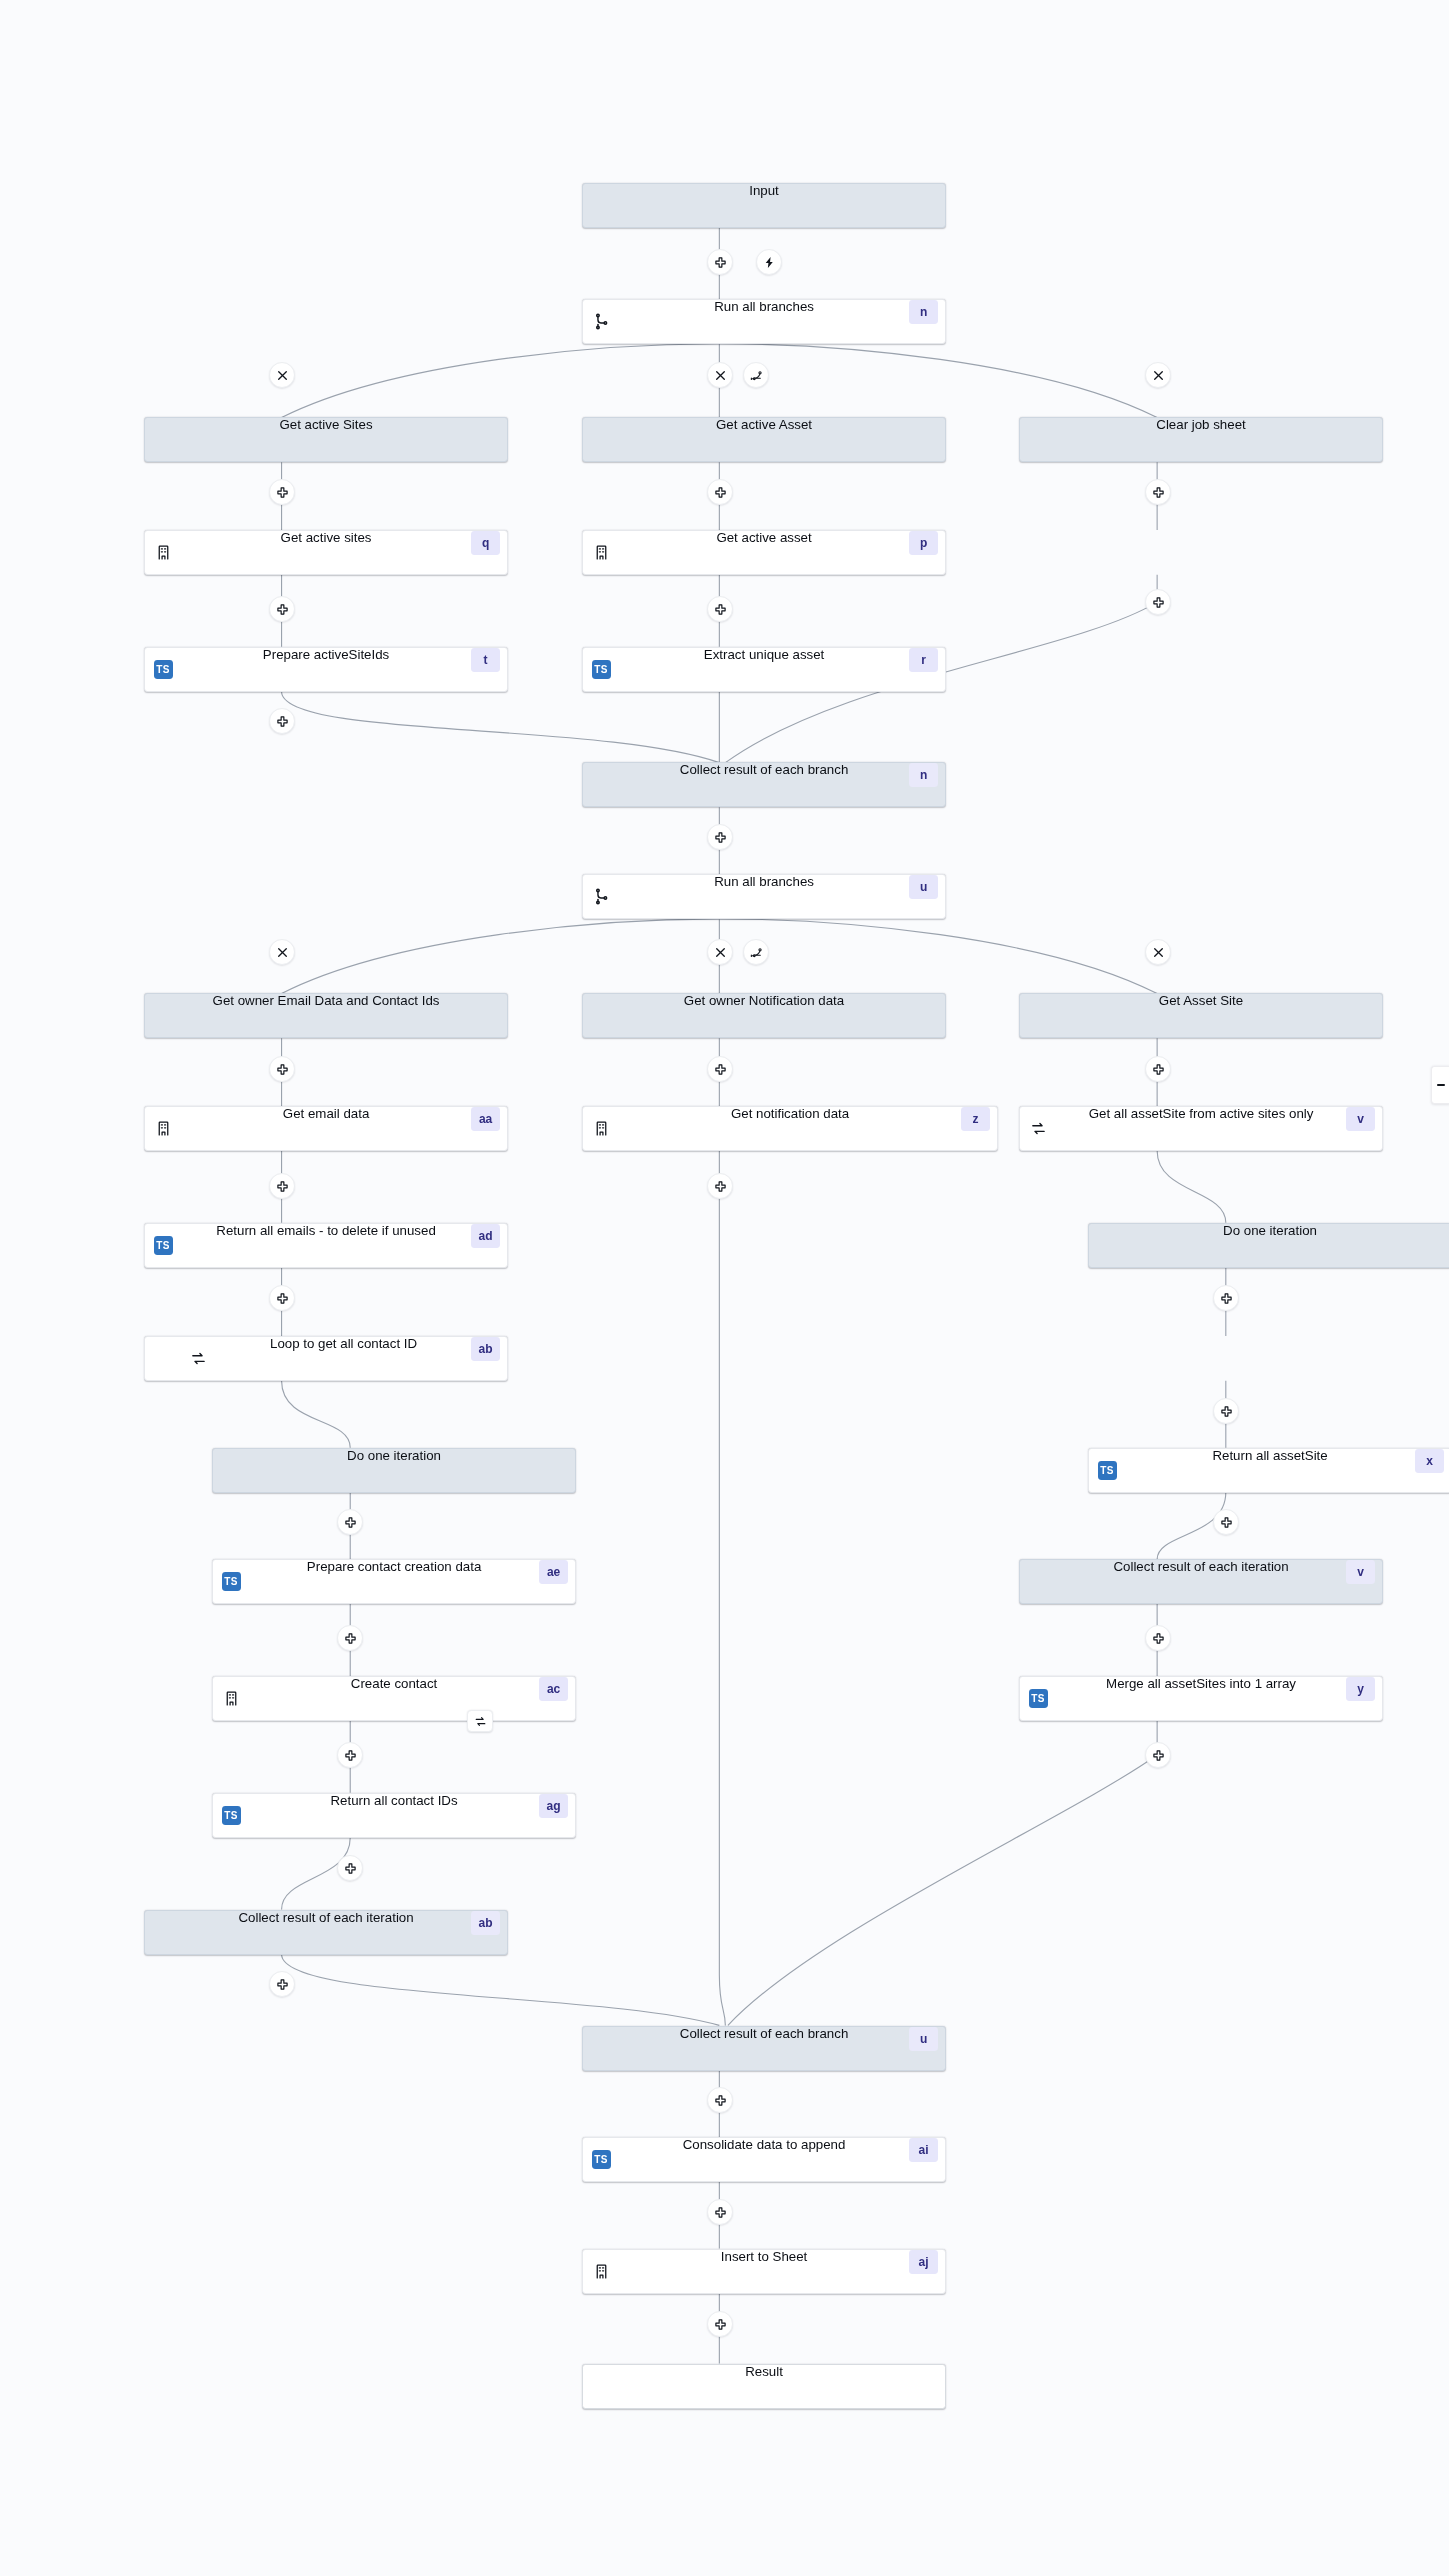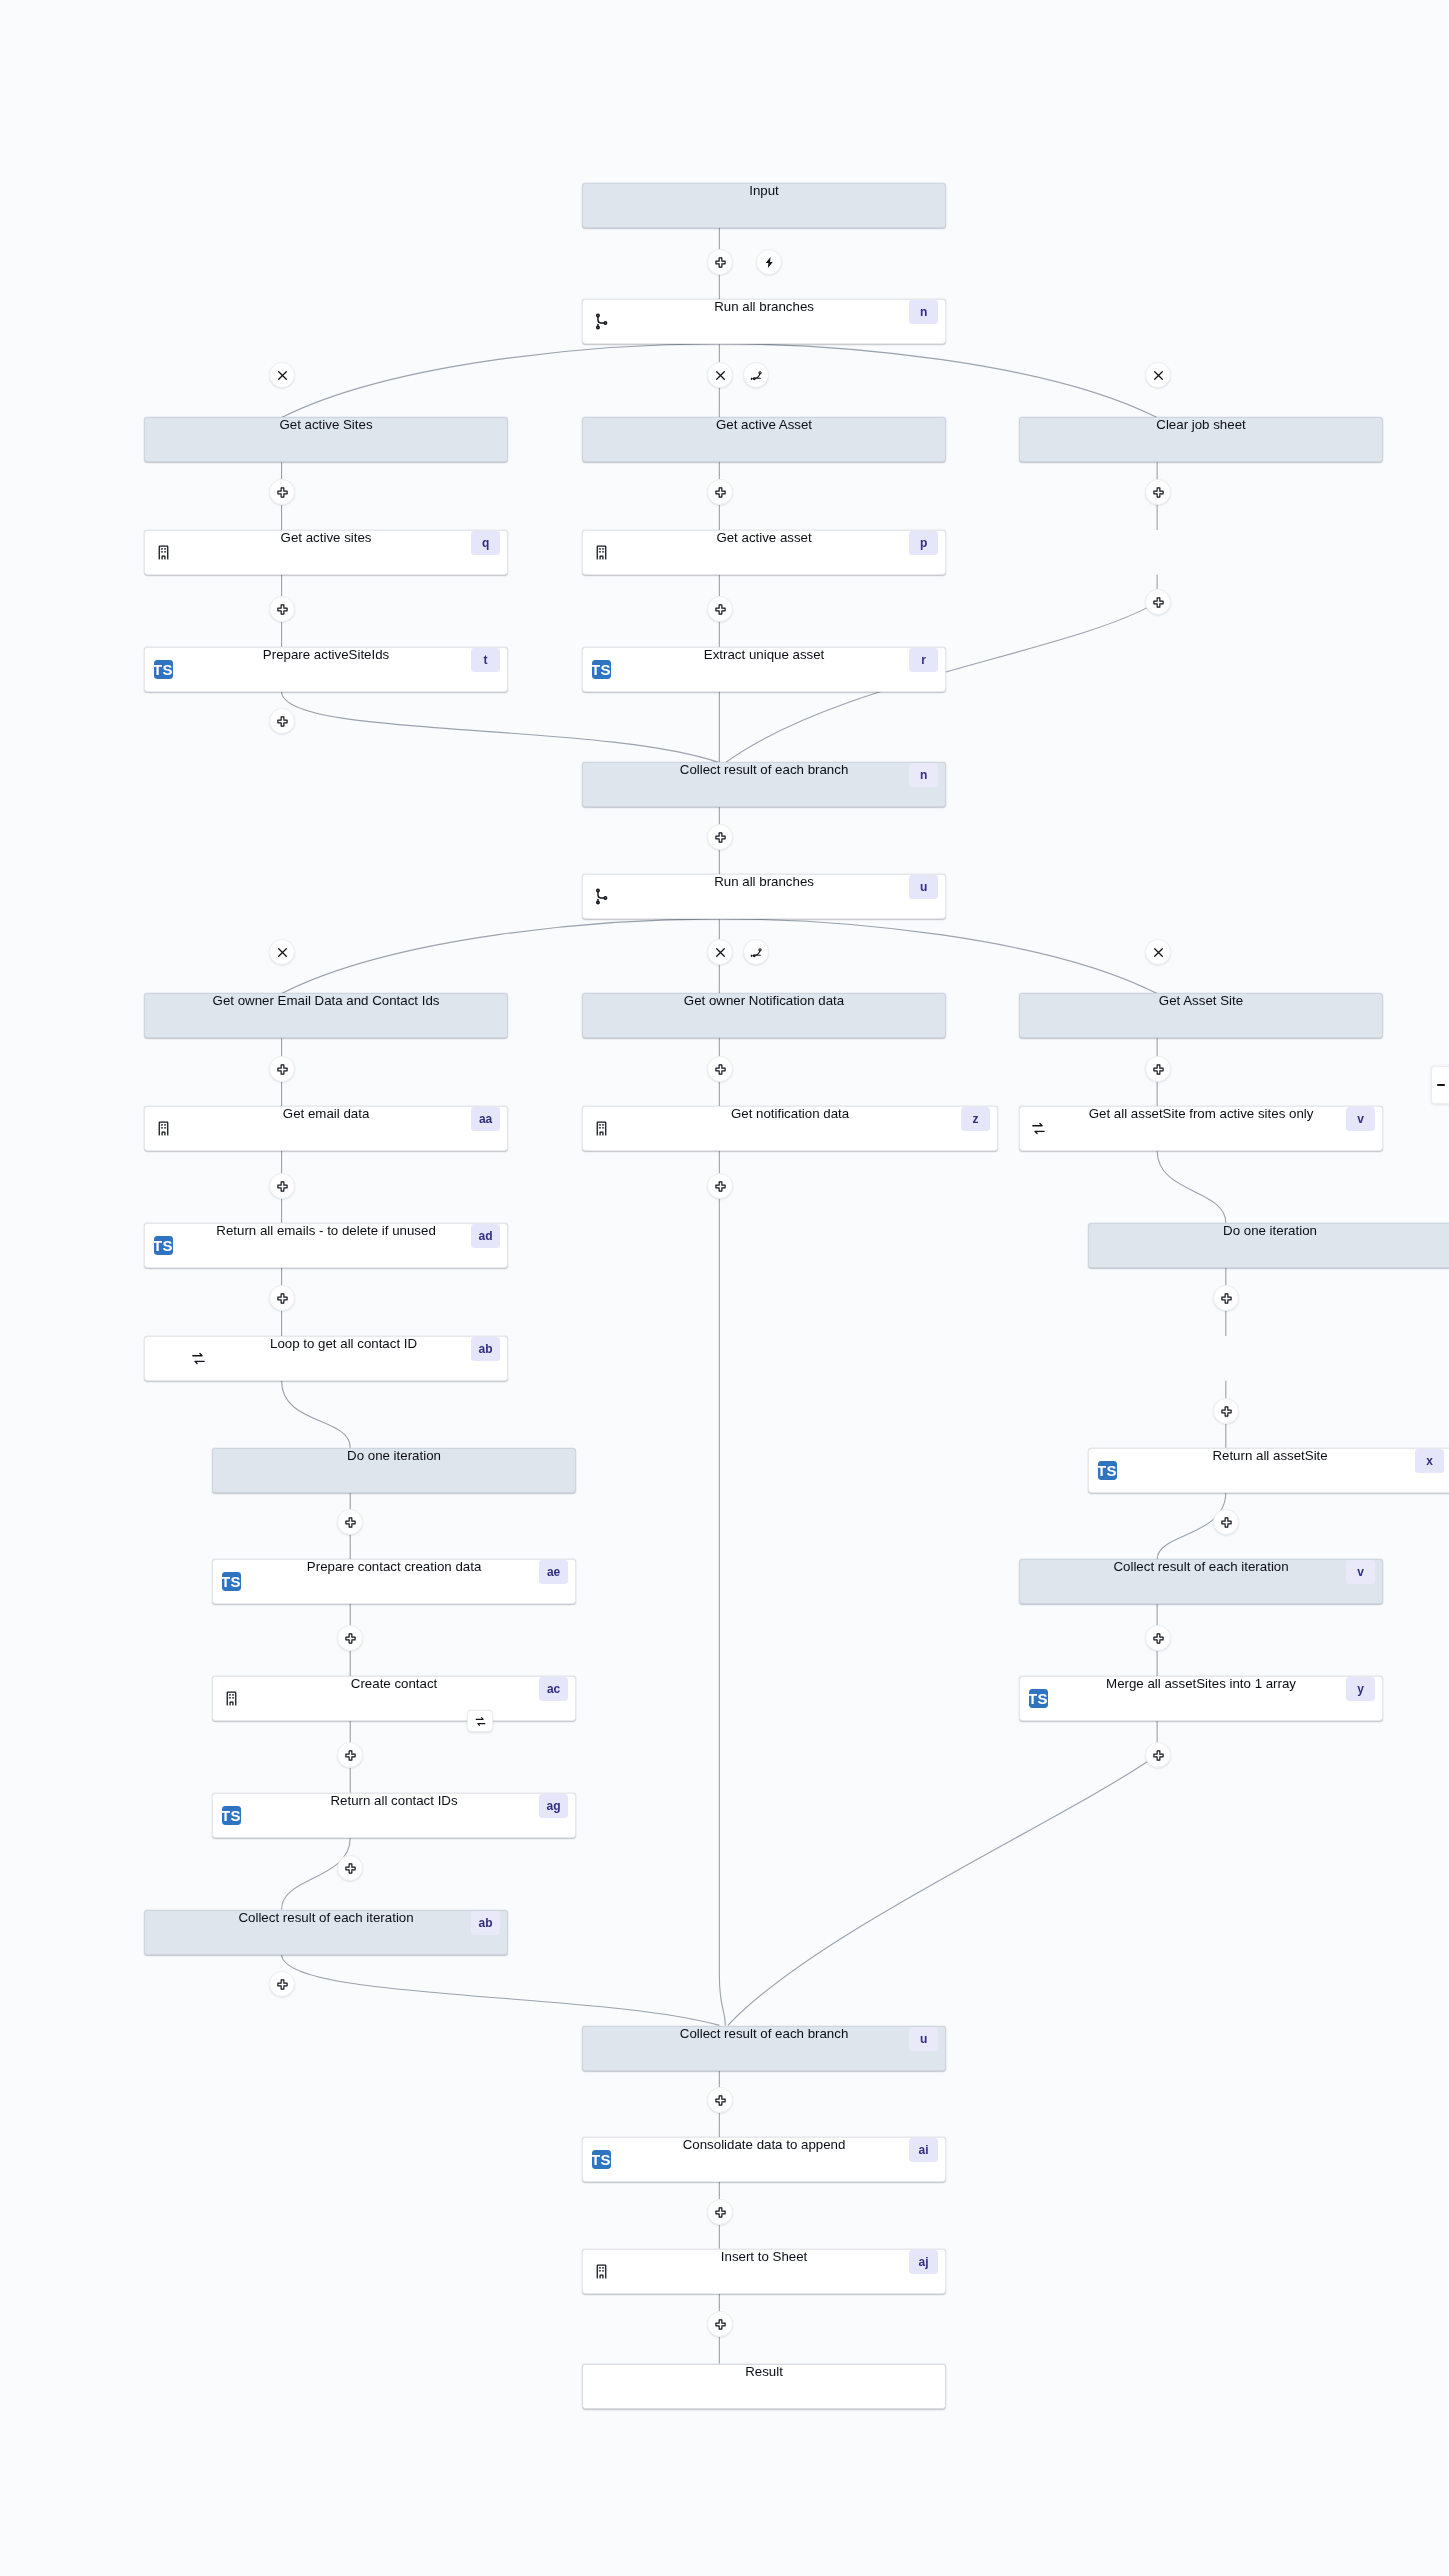--- a/index.html
+++ b/index.html
@@ -100,21 +100,21 @@
     box-shadow: 0 0.9px 1.7px rgba(16,24,40,.12);
     display: flex; align-items: center; justify-content: center;
   }
 
   
   .ts-chip {
     width: 19px; height: 19px;
     border-radius: 3.4px;
     background: #2f74c0;
     color: #ffffff;
-    font-size: 15px;
+    font-size: 10px;
     font-weight: 700;
     letter-spacing: 0.3px;
     display: flex; align-items: center; justify-content: center;
   }
 
   
   .side-tab {
     position: absolute;
     width: 19px; height: 38px;
     background: #ffffff;

